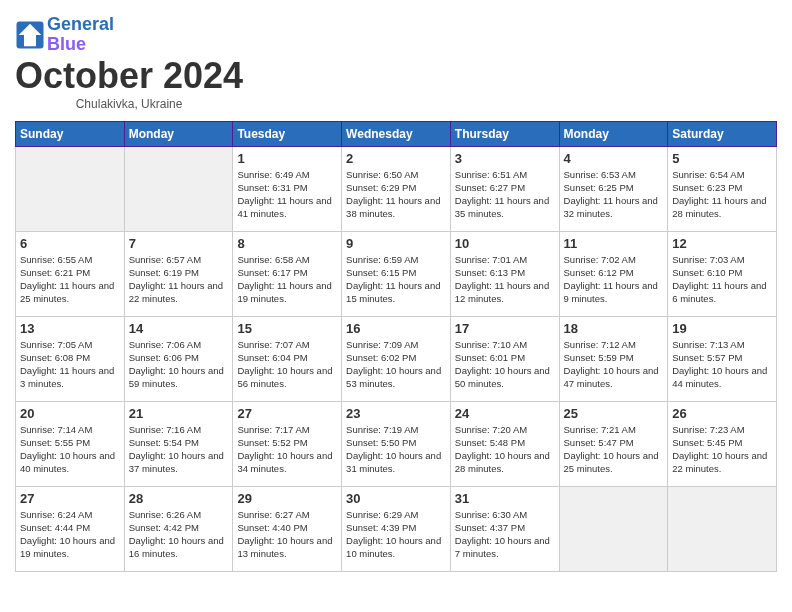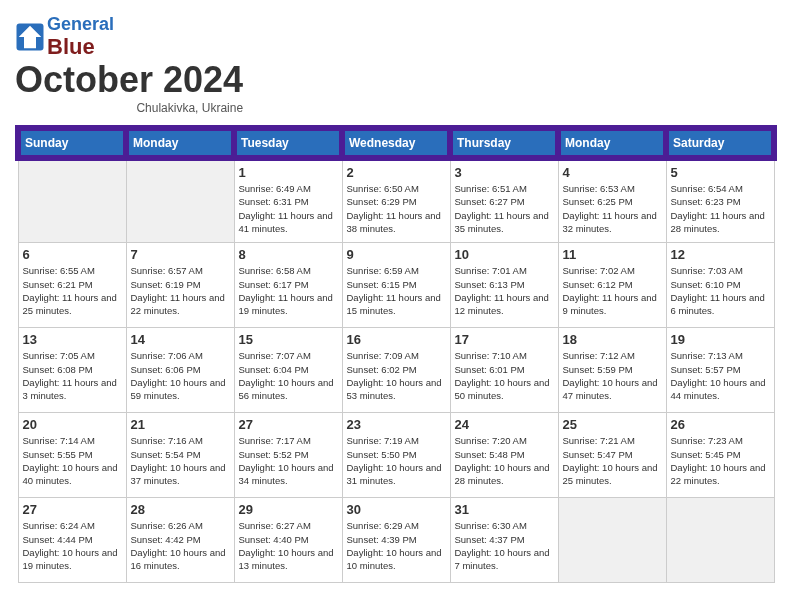--- a/index.html
+++ b/index.html
@@ -20,21 +20,21 @@
     .logo {
       display: flex;
       align-items: center;
     }
     .logo-icon {
       width: 30px;
       height: 30px;
       margin-right: 2px;
     }
     .title-block {
-      text-align: right;
+      text-align: center;
     }
     .month-title {
       font-size: 36px;
       font-weight: bold;
       color: #333;
     }
     .location {
       font-size: 12px;
       color: #555;
     }
@@ -43,21 +43,21 @@
       border-collapse: collapse;
       table-layout: fixed;
     }
     th {
       background-color: #2a6ebb;
       color: #fff;
       font-size: 12px;
       font-weight: bold;
       padding: 5px 4px;
       text-align: left;
-      border: 6px solid #4c1d95;
+      border: 1px solid #4c1d95;
     }
     td {
       border: 1px solid #ccc;
       vertical-align: top;
       padding: 4px;
       font-size: 10px;
       color: #333;
       height: 85px;
       background: #fff;
     }
@@ -79,21 +79,21 @@
 <body>
 
 <div class="header">
   <div class="logo">
     <svg class="logo-icon" viewBox="0 0 40 40">
       <rect x="2" y="2" width="36" height="36" rx="4" fill="#2a6ebb"></rect>
       <polygon points="20,5 35,20 28,20 28,35 12,35 12,20 5,20" fill="white"></polygon>
     </svg>
     <div>
       <div style="font-size:18px;font-weight:bold;color:#2a6ebb;line-height:1.1;">General</div>
-      <div style="font-size:22px;font-weight:bold;color:#7f1d1d;line-height:1.1;">Blue</div>
+      <div style="font-size:18px;font-weight:bold;color:#8b5cf6;line-height:1.1;">Blue</div>
     </div>
   </div>
   <div class="title-block">
     <div class="month-title">October 2024</div>
     <div class="location">Chulakivka, Ukraine</div>
   </div>
 </div>
 
 <table>
   <thead>

